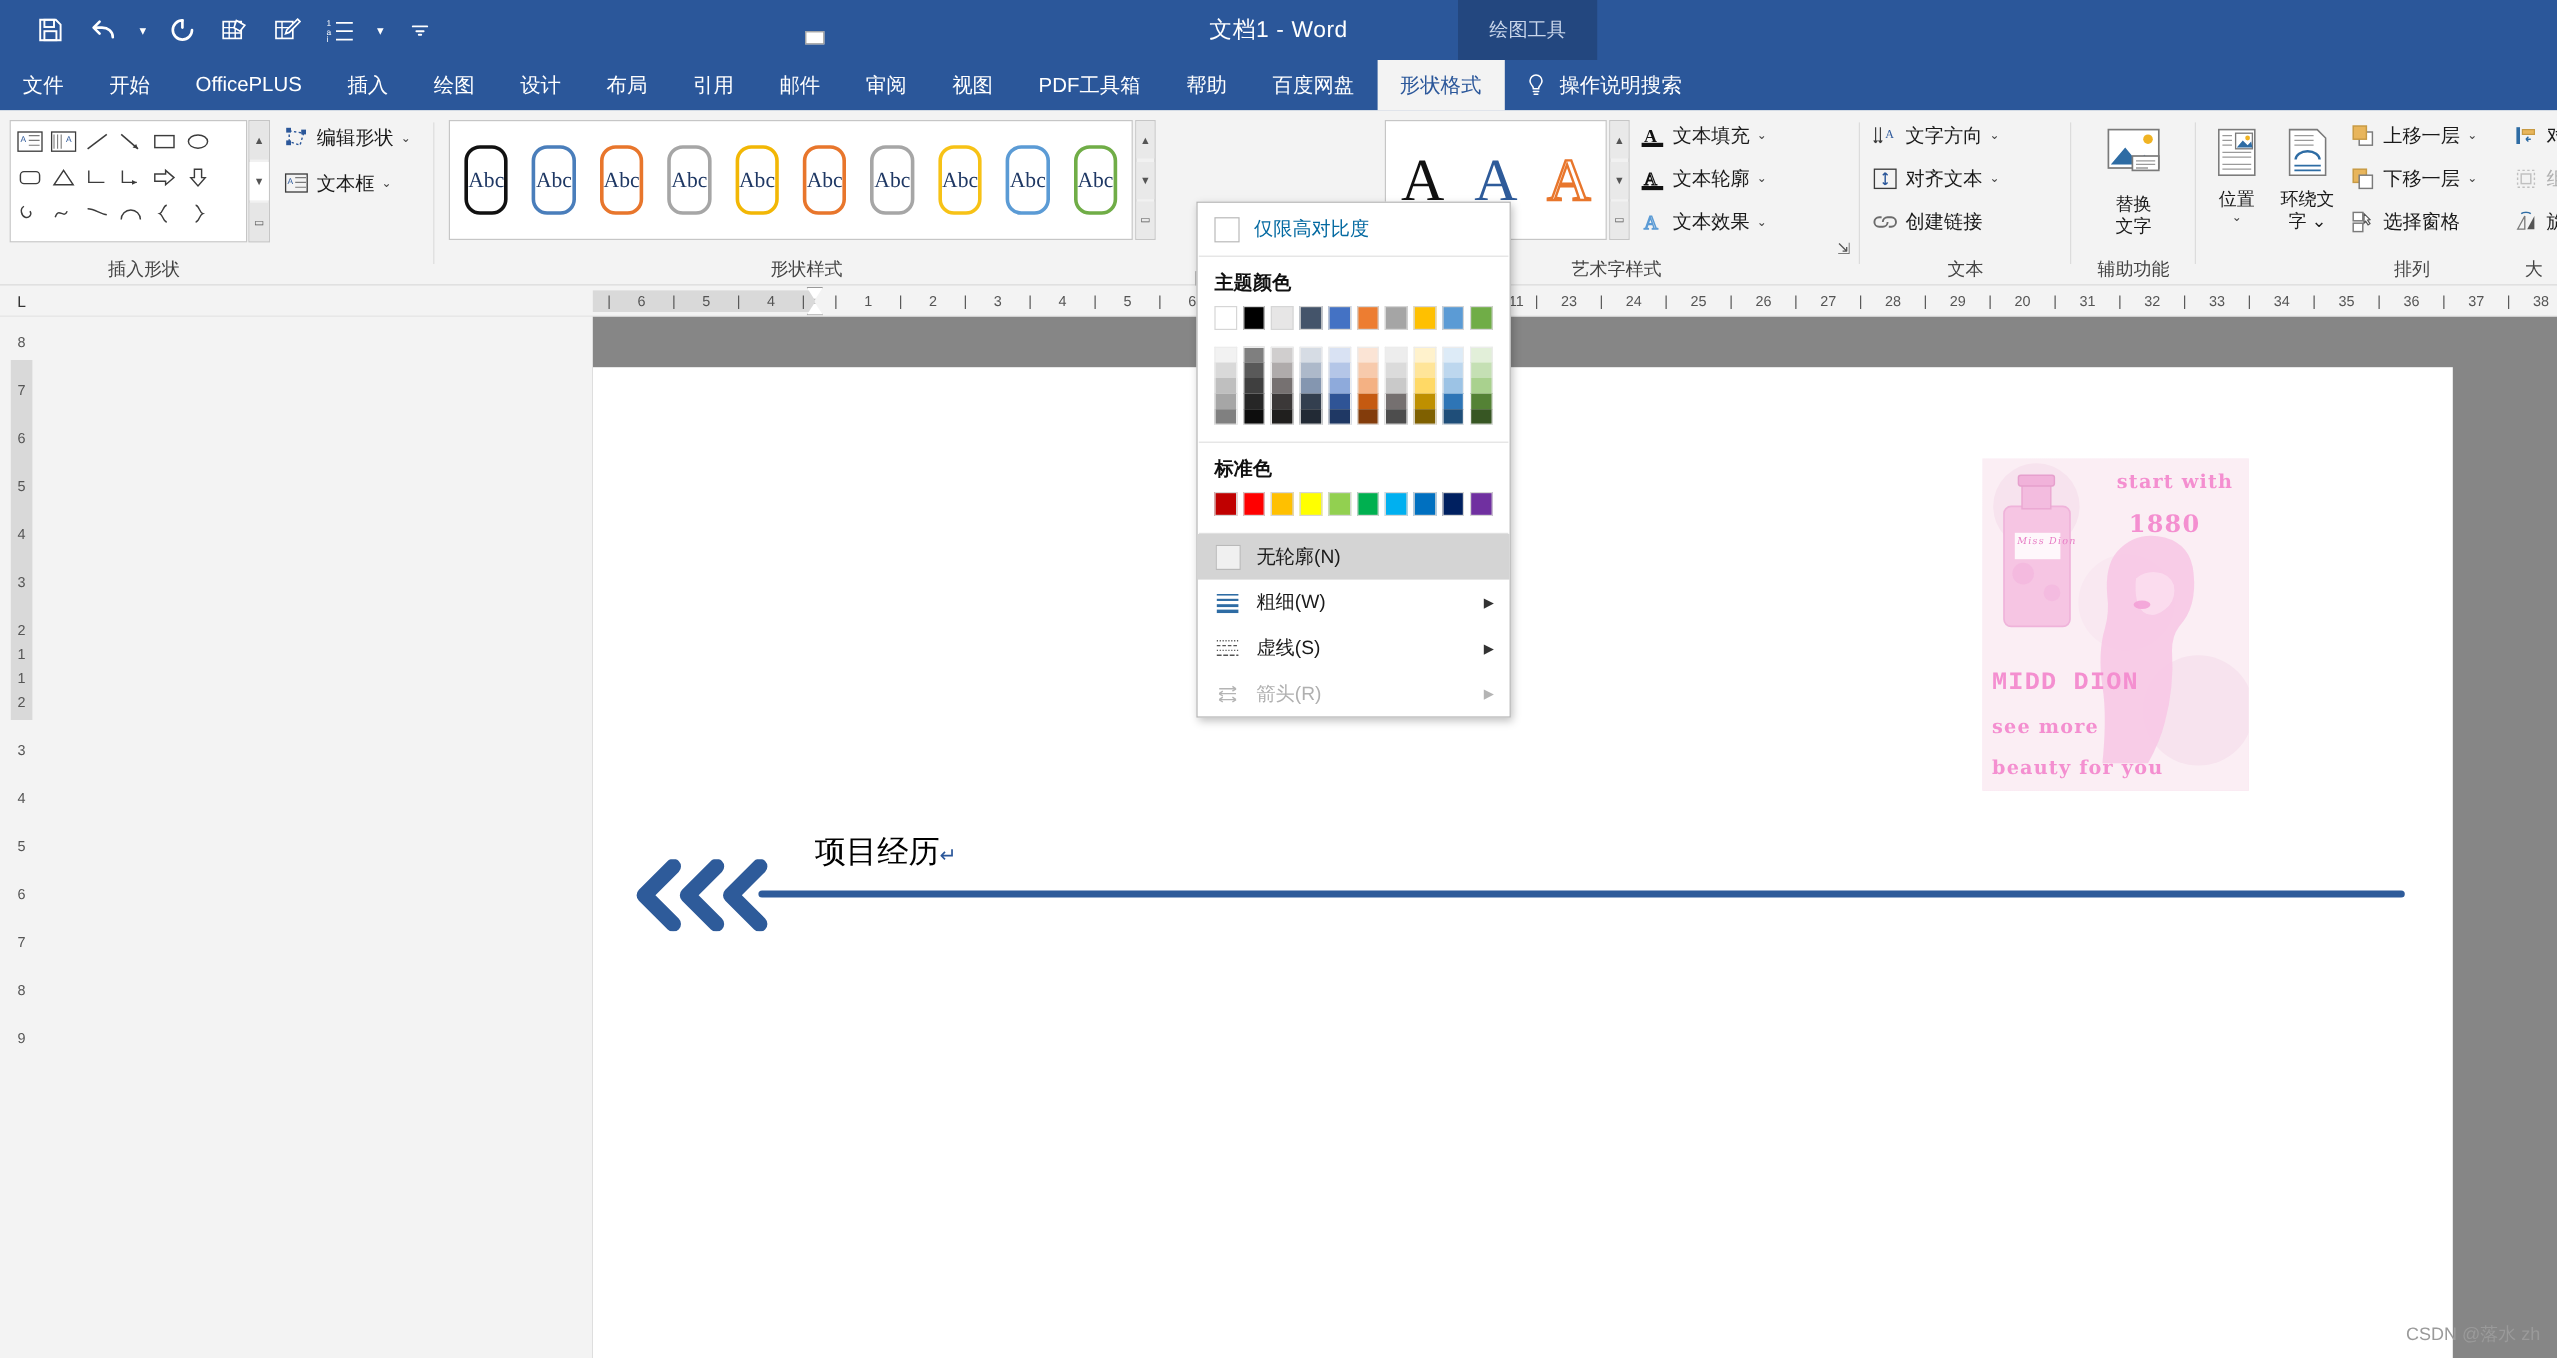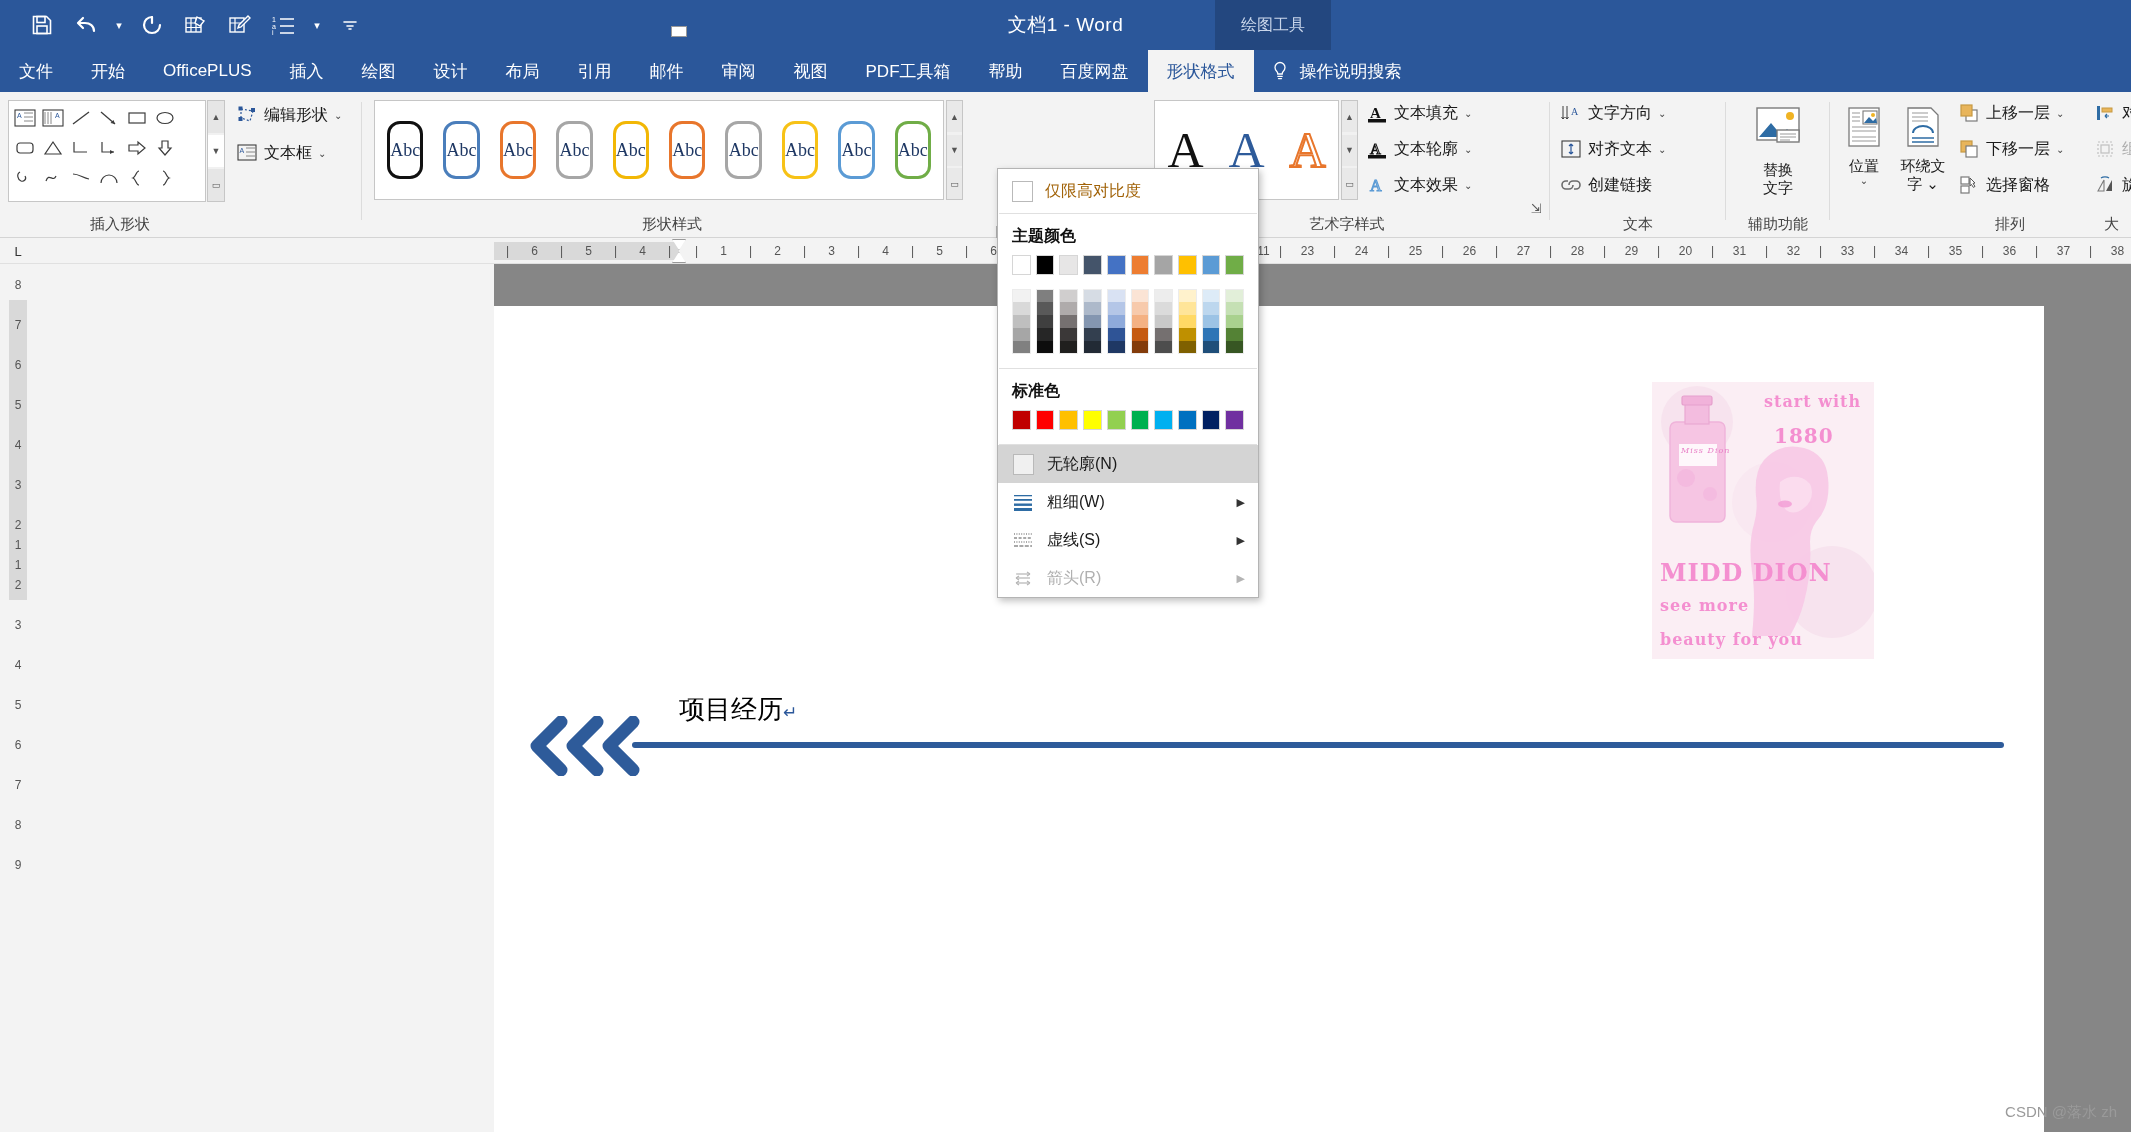--- a/index.html
+++ b/index.html
@@ -116,21 +116,21 @@
   }
   .dlg-launcher { position: absolute; font-size: 13px; color: #555; }
 
   
   .menu {
     position: absolute; left: 997px; top: 168px; width: 262px;
     background: #ffffff; border: 1px solid #b4b4b4;
     box-shadow: 2px 3px 7px rgba(0,0,0,0.25); z-index: 60;
     font-size: 16px;
   }
-  .menu-hc { display: flex; align-items: center; gap: 12px; height: 44px; padding: 0 14px; color: #a16207; }
+  .menu-hc { display: flex; align-items: center; gap: 12px; height: 44px; padding: 0 14px; color: #0369a1; }
   .hc-box { width: 21px; height: 21px; border: 1px solid #b9b9b9; background: #fff; }
   .menu-div { height: 1px; background: #e0e0e0; margin: 0 1px; }
   .menu-sec-title { font-size: 16px; font-weight: bold; color: #111; padding: 12px 14px 6px 14px; }
   .swatch-row { display: flex; gap: 5px; padding: 2px 14px 8px 14px; }
   .sw { width: 20px; height: 20px; border: 1px solid #d6d6d6; }
   .var-row { display: flex; gap: 5px; padding: 6px 14px 14px 14px; }
   .var-col { display: flex; flex-direction: column; width: 20px; }
   .var-col div { height: 13px; border-left: 1px solid #ececec; border-right: 1px solid #ececec; }
   .var-col div:first-child { border-top: 1px solid #ececec; }
   .var-col div:last-child { border-bottom: 1px solid #ececec; }
@@ -817,21 +817,21 @@
         <rect x="27" y="62" width="38" height="22" fill="#ffffff" opacity="0.85"></rect>
         <circle cx="34" cy="96" r="9" fill="#f3b4dd" opacity="0.65"></circle>
         <circle cx="58" cy="112" r="7" fill="#f3b4dd" opacity="0.6"></circle>
 
         <path d="M112 78 q16 -18 40 -12 q22 6 24 30 q3 28 -12 44 q-6 8 -6 20 q2 30 -6 60 q-4 16 -14 34 h-38 q4 -40 0 -64 q-4 -28 2 -48 q4 -14 2 -28 q-2 -24 8 -36z" fill="#f7c8e6" opacity="0.9"></path>
         <path d="M128 100 q10 -8 22 -4 q10 4 10 14 q0 10 -8 16 q-10 8 -18 2 q-8 -8 -6 -28z" fill="#fbe0f0" opacity="0.8"></path>
         <ellipse cx="133" cy="122" rx="7" ry="3.5" fill="#f29bd4" opacity="0.8"></ellipse>
       </svg>
       <div class="pf-txt" style="left:112px;top:10px;font-size:16px;">start with</div>
       <div class="pf-txt" style="left:122px;top:42px;font-size:20px;">1880</div>
-      <div class="pf-txt" style="left:8px;top:176px;font-size:24px;">MIDD DION</div>
+      <div class="pf-txt" style="left:8px;top:176px;font-size:21px;font-family:Liberation Mono, monospace;">MIDD DION</div>
       <div class="pf-txt" style="left:8px;top:214px;font-size:16px;">see more</div>
       <div class="pf-txt" style="left:8px;top:248px;font-size:16px;">beauty for you</div>
       <div class="pf-txt" style="left:29px;top:64px;font-size:8px;color:#e87ec6;font-style:italic;font-weight:normal;">Miss Dion</div>
     </div>
   </div>
 </div>
 
 <div class="sel-img">
   <svg width="42" height="32" viewBox="0 0 42 32">
     <rect x="1" y="1" width="40" height="30" fill="#fff" stroke="#b8b8b8" stroke-width="1"></rect>

